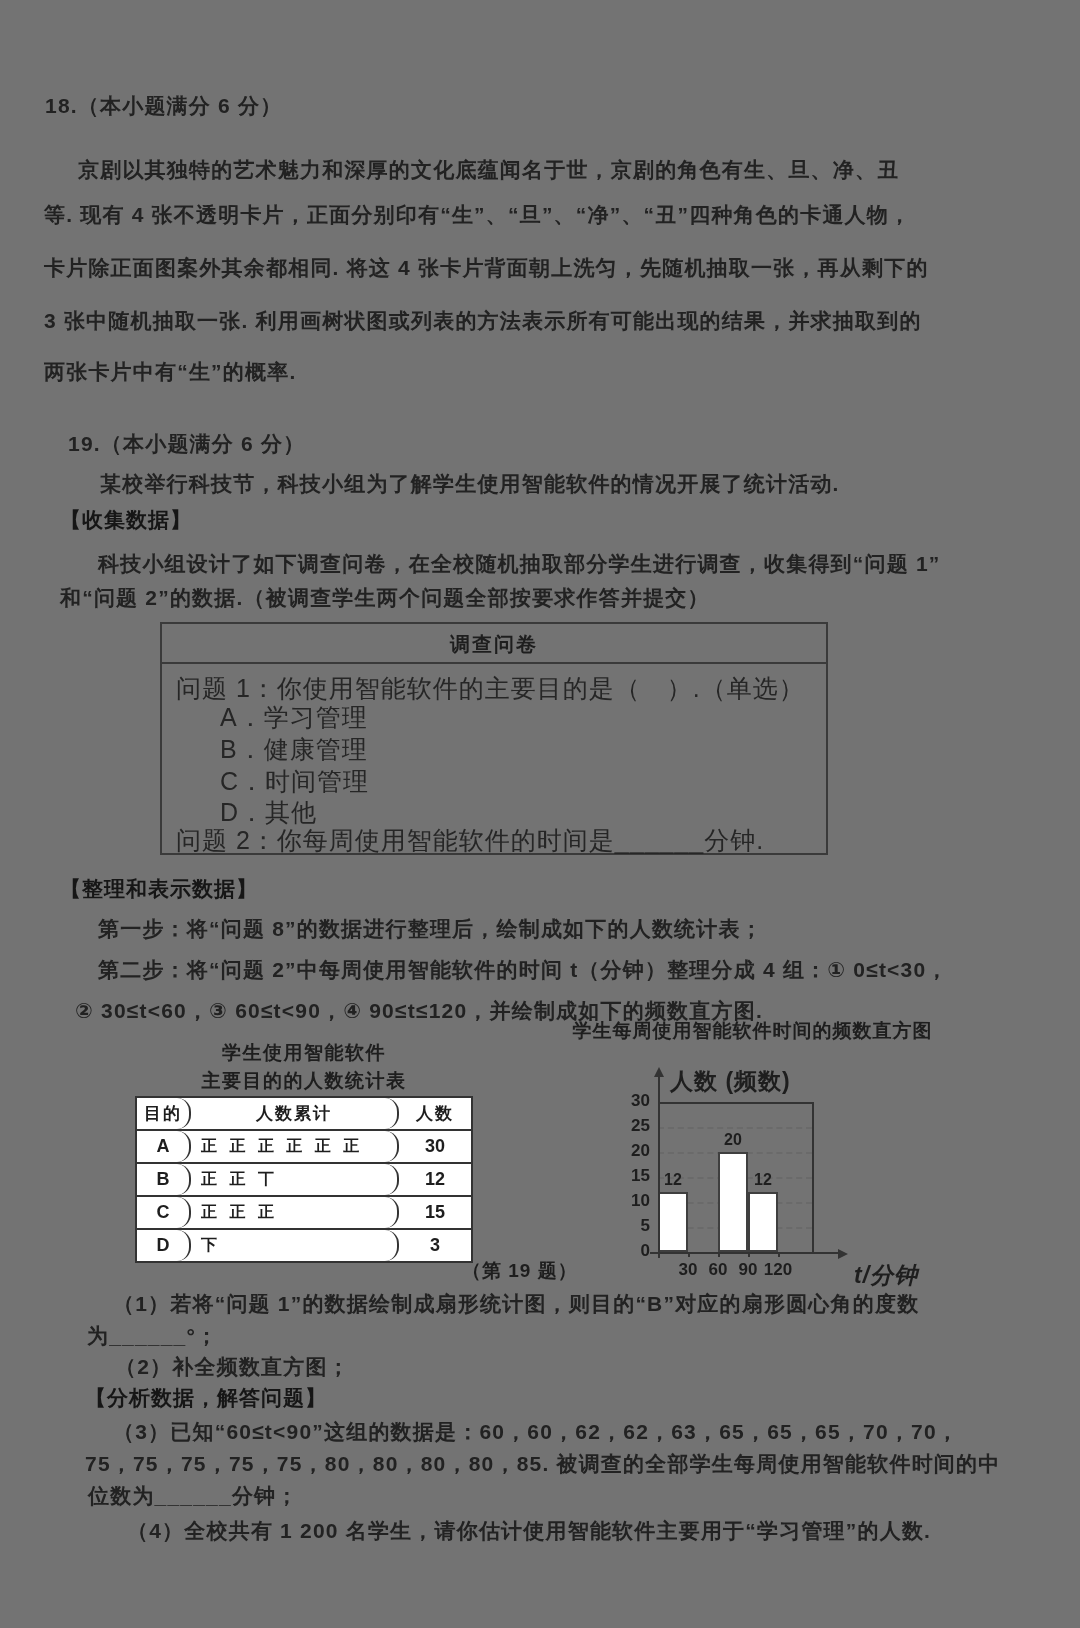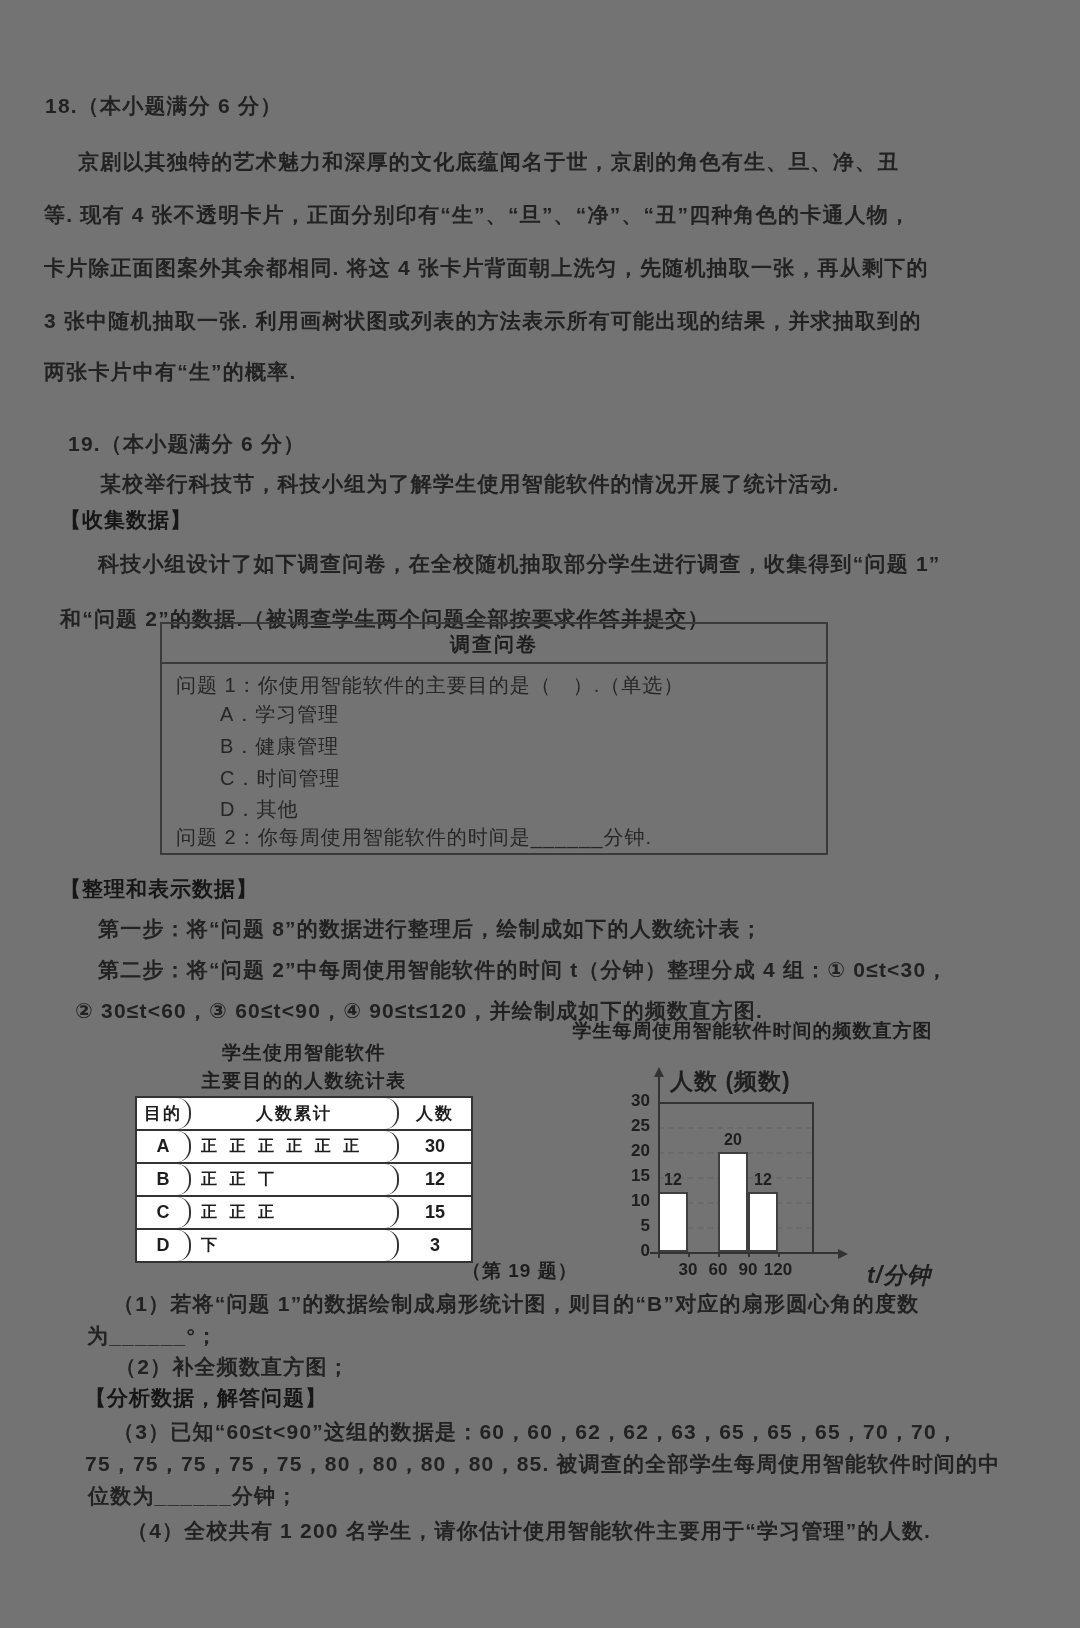--- a/index.html
+++ b/index.html
@@ -10,21 +10,21 @@
   }
   .abs{position:absolute;white-space:nowrap;}
   .line{font-size:21px;letter-spacing:1.2px;font-weight:600;color:#222;}
   .sec{font-size:21px;letter-spacing:1px;font-weight:700;color:#161616;}
   
   .survey{position:absolute;left:160px;top:622px;width:668px;height:233px;
     border:2.5px solid #3a3a3a;box-sizing:border-box;}
   .survey-title{position:absolute;left:0;top:7px;width:100%;text-align:center;
     font-size:20px;font-weight:700;letter-spacing:2px;}
   .survey-sep{position:absolute;left:0;top:38px;width:100%;border-top:2.5px solid #3a3a3a;}
-  .survey-text{position:absolute;font-size:20px;font-weight:500;letter-spacing:1px;white-space:nowrap;color:#262626;}
+  .survey-text{position:absolute;font-size:25px;font-weight:500;letter-spacing:1px;white-space:nowrap;color:#262626;}
   
   .tbl-title{position:absolute;width:340px;text-align:center;font-size:19px;font-weight:700;letter-spacing:1.5px;}
   .stat-table{position:absolute;left:135px;top:1096px;width:338px;border:2.5px solid #333;box-sizing:border-box;background:#fff;}
   .t-row{display:flex;height:31px;border-bottom:2.5px solid #333;align-items:stretch;}
   .t-row:last-child{border-bottom:none;}
   .t-c{display:flex;align-items:center;box-sizing:border-box;border-radius:14px;}
   .c1{width:54px;justify-content:center;border-right:2.5px solid #333;font-size:18px;font-weight:700;}
   .c2{flex:1;padding-left:10px;border-right:2.5px solid #333;font-size:16px;font-weight:600;letter-spacing:4px;}
   .c3{width:72px;justify-content:center;font-size:18px;font-weight:700;}
   .t-head .c1,.t-head .c2,.t-head .c3{font-size:17px;font-weight:700;letter-spacing:2px;justify-content:center;padding-left:0;}
@@ -45,31 +45,31 @@
   .arrow-up{width:0;height:0;border-left:5px solid transparent;border-right:5px solid transparent;border-bottom:10px solid #333;}
   .arrow-right{width:0;height:0;border-top:5px solid transparent;border-bottom:5px solid transparent;border-left:10px solid #333;}
   .caption{font-size:19px;font-weight:700;letter-spacing:1px;}
 </style>
 </head>
 <body>
 
 <div class="page">
 
   <div class="abs line" style="left:45px;top:92px;">18.（本小题满分 6 分）</div>
-  <div class="abs line" style="left:78px;top:148px;">京剧以其独特的艺术魅力和深厚的文化底蕴闻名于世，京剧的角色有生、旦、净、丑</div>
+  <div class="abs line" style="left:78px;top:156px;">京剧以其独特的艺术魅力和深厚的文化底蕴闻名于世，京剧的角色有生、旦、净、丑</div>
   <div class="abs line" style="left:44px;top:201px;">等. 现有 4 张不透明卡片，正面分别印有“生”、“旦”、“净”、“丑”四种角色的卡通人物，</div>
   <div class="abs line" style="left:44px;top:254px;">卡片除正面图案外其余都相同. 将这 4 张卡片背面朝上洗匀，先随机抽取一张，再从剩下的</div>
   <div class="abs line" style="left:44px;top:307px;">3 张中随机抽取一张. 利用画树状图或列表的方法表示所有可能出现的结果，并求抽取到的</div>
   <div class="abs line" style="left:44px;top:358px;">两张卡片中有“生”的概率.</div>
 
   <div class="abs line" style="left:68px;top:430px;">19.（本小题满分 6 分）</div>
   <div class="abs line" style="left:100px;top:470px;">某校举行科技节，科技小组为了解学生使用智能软件的情况开展了统计活动.</div>
   <div class="abs sec" style="left:60px;top:506px;">【收集数据】</div>
   <div class="abs line" style="left:98px;top:550px;">科技小组设计了如下调查问卷，在全校随机抽取部分学生进行调查，收集得到“问题 1”</div>
-  <div class="abs line" style="left:60px;top:605px;">和“问题 2”的数据.（被调查学生两个问题全部按要求作答并提交）</div>
+  <div class="abs line" style="left:60px;top:584px;">和“问题 2”的数据.（被调查学生两个问题全部按要求作答并提交）</div>
 
   <div class="survey">
     <div class="survey-title">调查问卷</div>
     <div class="survey-sep"></div>
     <div class="survey-text" style="left:14px;top:48px;">问题 1：你使用智能软件的主要目的是（　）.（单选）</div>
     <div class="survey-text" style="left:58px;top:77px;">A．学习管理</div>
     <div class="survey-text" style="left:58px;top:109px;">B．健康管理</div>
     <div class="survey-text" style="left:58px;top:141px;">C．时间管理</div>
     <div class="survey-text" style="left:58px;top:172px;">D．其他</div>
     <div class="survey-text" style="left:14px;top:200px;">问题 2：你每周使用智能软件的时间是______分钟.</div>
@@ -138,21 +138,21 @@
       <div class="arrow-right" style="left: 248px; top: 209px;"></div>
       <div class="vline" style="left: 98px; top: 212px; height: 5px;"></div>
       <div class="xtick" style="left: 80px; top: 220px;">30</div>
       <div class="vline" style="left: 128px; top: 212px; height: 5px;"></div>
       <div class="xtick" style="left: 110px; top: 220px;">60</div>
       <div class="vline" style="left: 158px; top: 212px; height: 5px;"></div>
       <div class="xtick" style="left: 140px; top: 220px;">90</div>
       <div class="vline" style="left: 188px; top: 212px; height: 5px;"></div>
       <div class="xtick" style="left: 170px; top: 220px;">120</div>
       <div class="axlabel" style="left: 80px; top: 26px;">人数 (频数)</div>
-      <div class="axlabel italic" style="left: 277px; top: 220px;">t/分钟</div>
+      <div class="axlabel italic" style="left: 264px; top: 220px;">t/分钟</div>
     </div>
 
   <div class="abs caption" style="left:462px;top:1258px;">（第 19 题）</div>
 
   <div class="abs line" style="left:113px;top:1290px;">（1）若将“问题 1”的数据绘制成扇形统计图，则目的“B”对应的扇形圆心角的度数</div>
   <div class="abs line" style="left:87px;top:1322px;">为______°；</div>
   <div class="abs line" style="left:115px;top:1353px;">（2）补全频数直方图；</div>
   <div class="abs sec" style="left:85px;top:1384px;">【分析数据，解答问题】</div>
   <div class="abs line" style="left:113px;top:1418px;">（3）已知“60≤t&lt;90”这组的数据是：60，60，62，62，63，65，65，65，70，70，</div>
   <div class="abs line" style="left:85px;top:1450px;">75，75，75，75，75，80，80，80，80，85. 被调查的全部学生每周使用智能软件时间的中</div>

